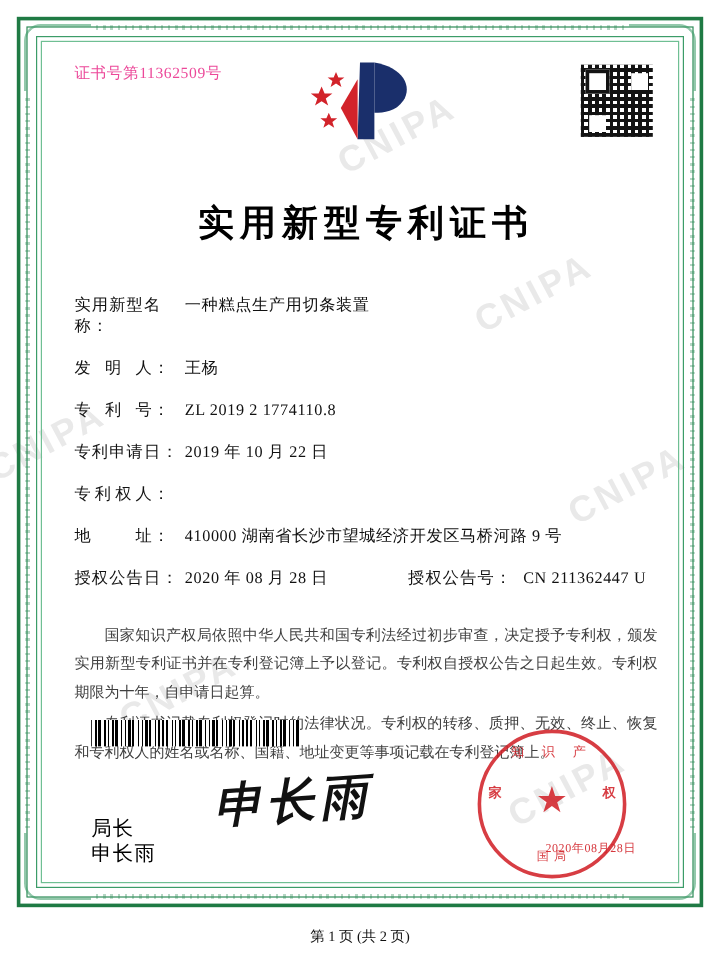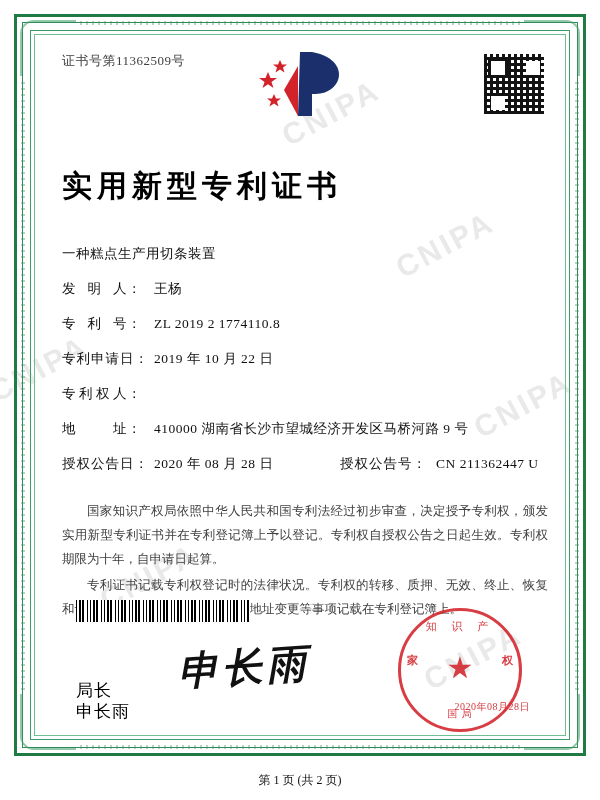--- a/index.html
+++ b/index.html
@@ -105,21 +105,21 @@
   
   .content {
     position: absolute;
     left: 62px;
     right: 52px;
     top: 52px;
   }
 
   .cert-no {
     font-size: 13px;
-    color: #404040;
+    color: #ec4899;
     letter-spacing: .5px;
   }
 
   .qr {
     position: absolute;
     right: 56px;
     top: 54px;
     width: 60px;
     height: 60px;
     background-color: #fff;
@@ -144,21 +144,21 @@
     position: absolute;
     left: 50%;
     transform: translateX(-50%);
     top: 46px;
     width: 120px;
     height: 76px;
   }
 
   .title {
     margin-top: 96px;
-    text-align: left;
+    text-align: center;
     font-size: 30px;
     font-weight: bold;
     letter-spacing: 5px;
     color: #000;
   }
 
   .fields {
     margin-top: 38px;
     font-size: 13.5px;
     color: #111;
@@ -345,20 +345,21 @@
   </svg>
 
   <div class="content">
     <div class="cert-no">证书号第11362509号</div>
 
     <div class="title">实用新型专利证书</div>
 
     <div class="fields">
 
       <div class="field-row">
+        <div class="field-label">实用新型名称：</div>
         <div class="field-value">一种糕点生产用切条装置</div>
       </div>
 
       <div class="field-row">
         <div class="field-label spread">
           <span>发</span>
           <span>明</span>
           <span>人：</span>
         </div>
         <div class="field-value">王杨</div>

